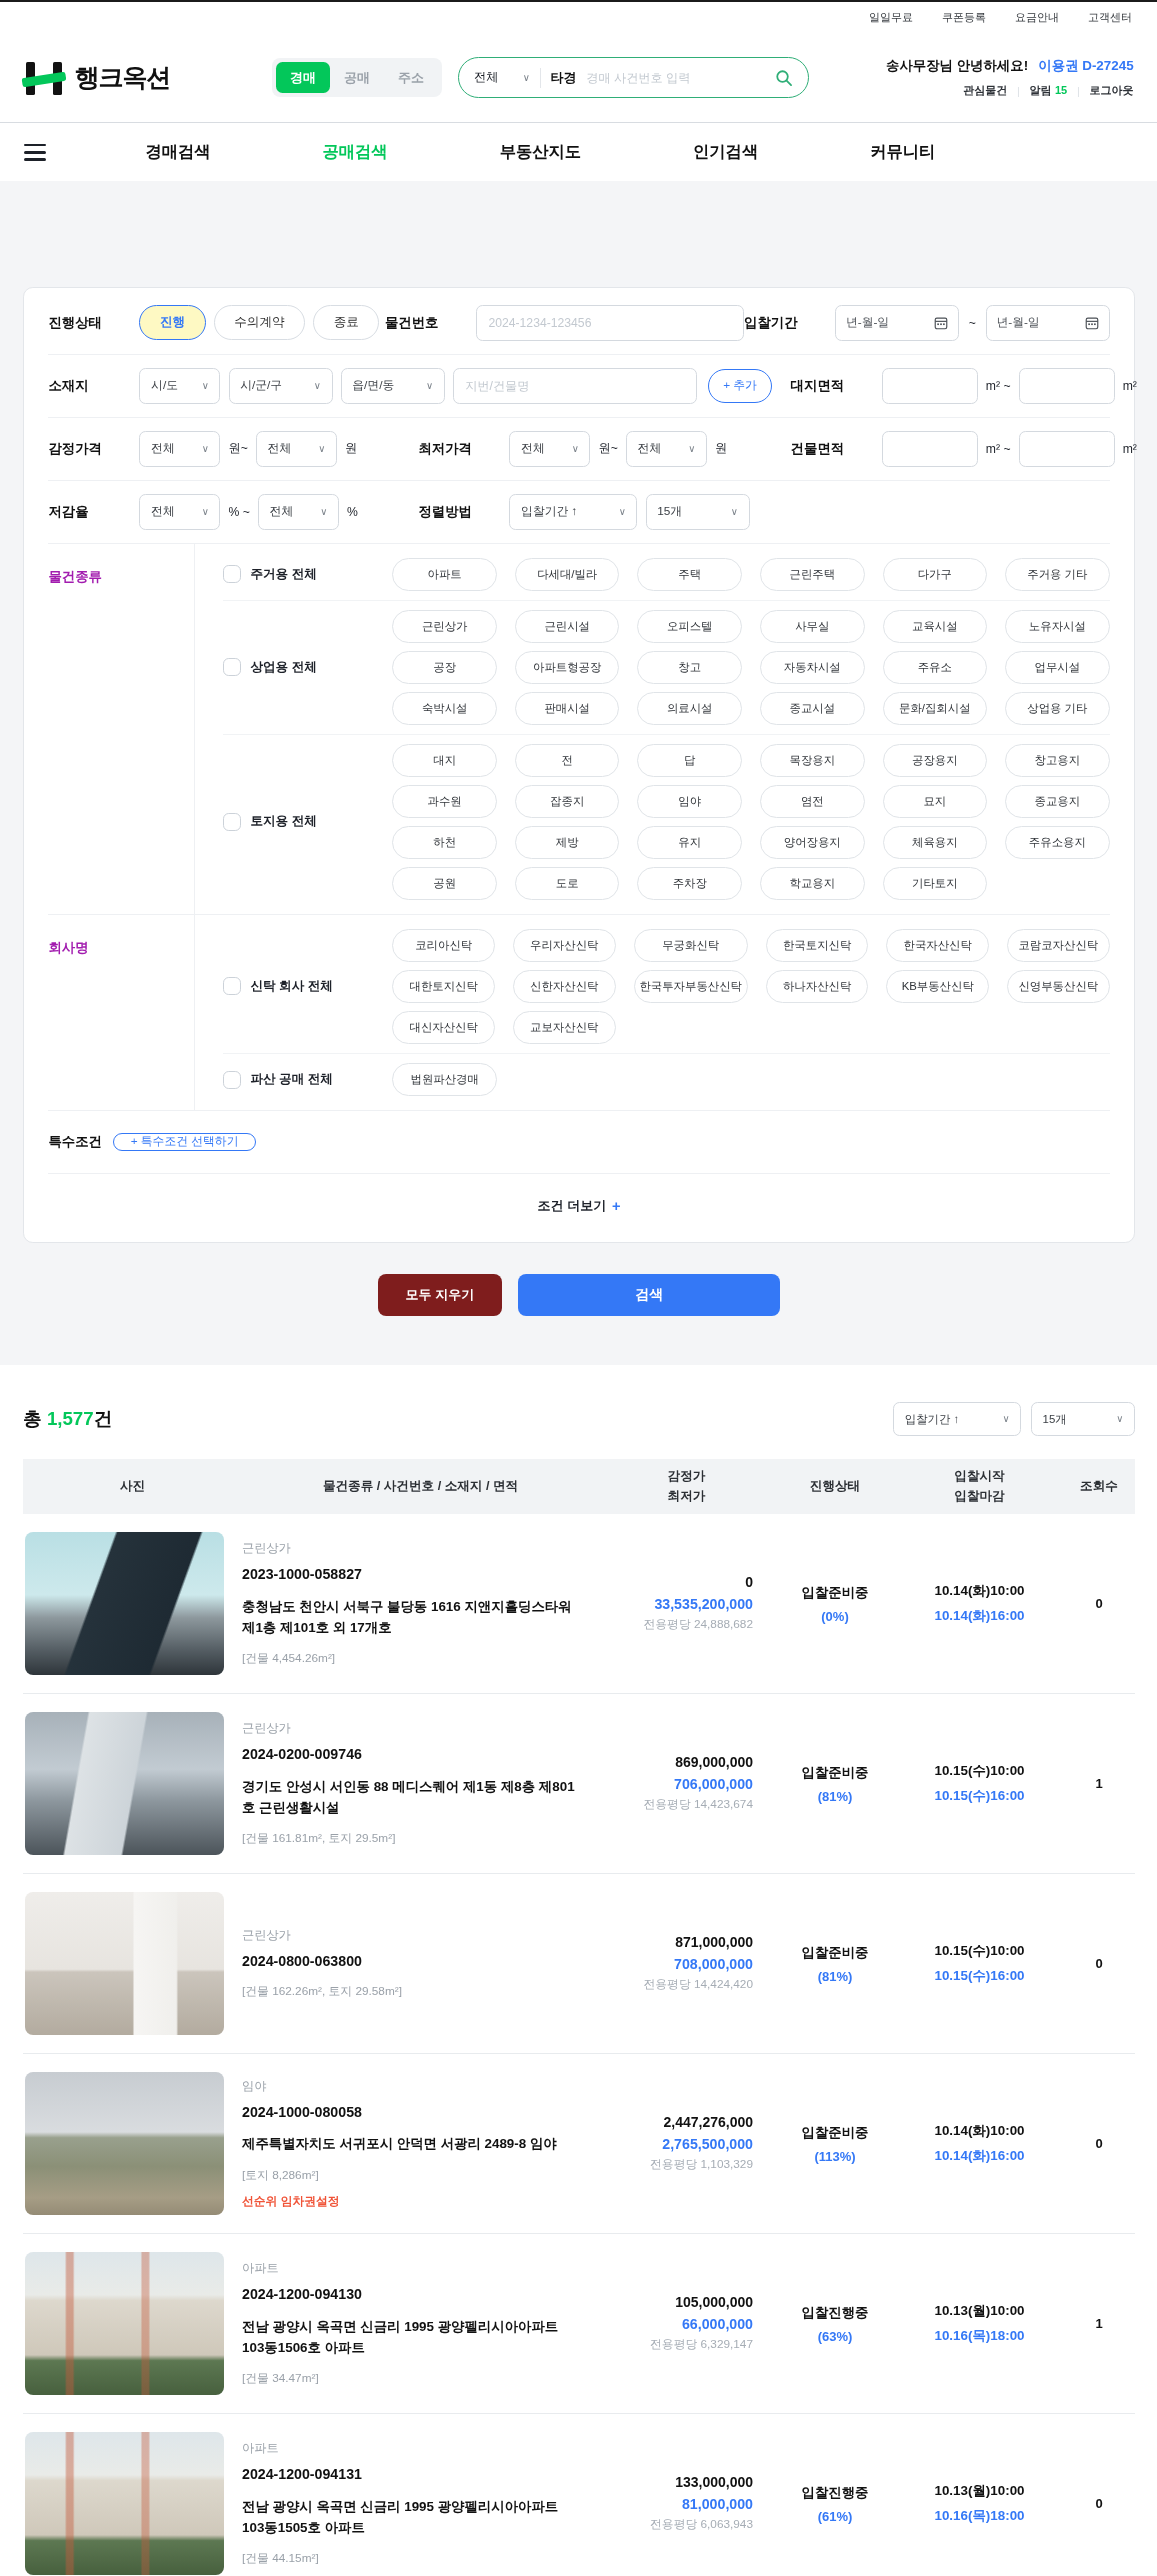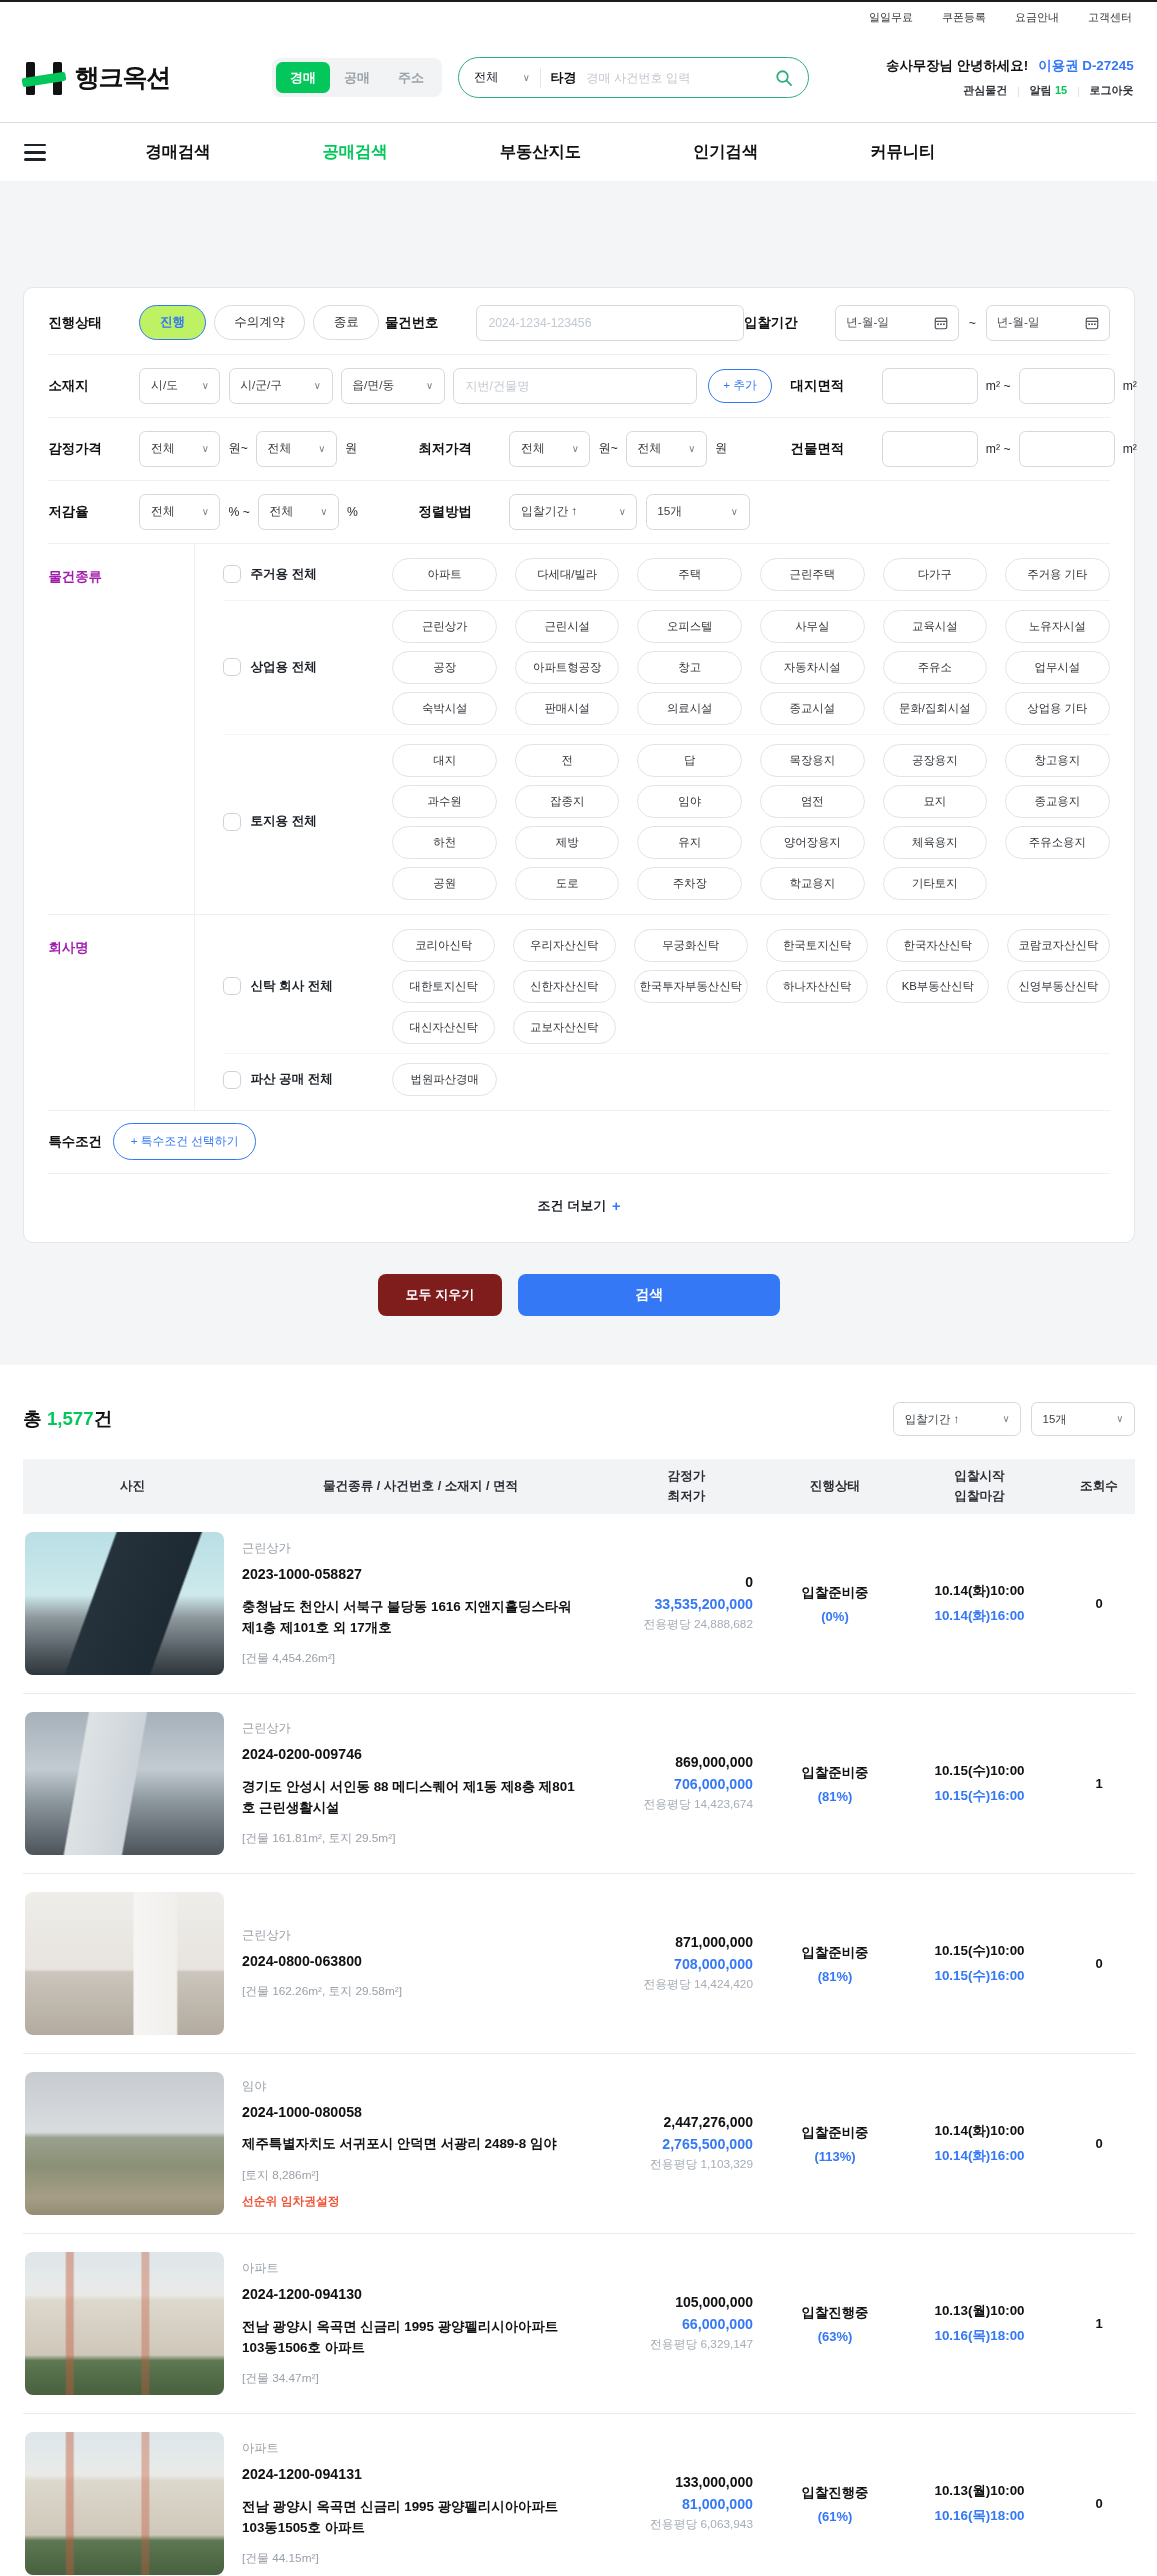--- a/index.html
+++ b/index.html
@@ -49,21 +49,21 @@
   .content { background: #f4f5f7; padding: 106px 23px 49px; }
   .panel { background: #fff; border: 0.8px solid #e3e6ea; border-radius: 9.8px; padding: 3.3px 24.4px; }
 
   .frow { display: flex; align-items: center; min-height: 63px; border-bottom: 0.8px solid #eef0f3; padding: 12.2px 0; }
   .flabel { font-weight: 800; font-size: 13.4px; color: #111; min-width: 83px; }
   .fgroup { display: flex; align-items: center; gap: 8.1px; }
   .w455 { width: 370px; }
   .right-area { margin-left: auto; width: 319px; }
 
   .pill-toggle { padding: 8.1px 19.5px; border: 0.8px solid #d8dde3; border-radius: 19.5px; font-size: 12.6px; color: #333; background: #fff; cursor: pointer; }
-  .pill-toggle.active { color: #3478f6; border-color: #3478f6; background: #bef264; font-weight: 800; }
+  .pill-toggle.active { color: #3478f6; border-color: #3478f6; background: #fef9c3; font-weight: 800; }
 
   .input { height: 36px; border: 0.8px solid #d4d9df; border-radius: 6.5px; padding: 0 11.4px; font-size: 12.2px; color: #333; background: #fff; outline: none; }
   .item-no-input { width: 268px; }
   .loc-input { width: 244px; }
   .area-input { width: 96px; }
   .date-box { width: 124px; height: 36px; border: 0.8px solid #d4d9df; border-radius: 6.5px; display: flex; align-items: center; justify-content: space-between; padding: 0 9.8px; font-size: 11.8px; color: #4a4f55; cursor: pointer; background: #fff; }
   .select { height: 36px; border: 0.8px solid #d4d9df; border-radius: 6.5px; padding: 0 10.6px; display: flex; align-items: center; justify-content: space-between; gap: 13px; font-size: 11.8px; color: #3c4046; background: #fff; cursor: pointer; }
   .sel-sm { min-width: 81px; }
   .sel-md { min-width: 104px; }
   .sel-lg { min-width: 128px; }
@@ -74,21 +74,21 @@
   .cat-section { display: flex; border-bottom: 0.8px solid #eef0f3; }
   .cat-label { width: 146px; padding-top: 24.4px; font-weight: 800; font-size: 13.4px; color: #a21caf; }
   .cat-body { flex: 1; border-left: 0.8px solid #eef0f3; padding: 4.9px 0 4.9px 28px; }
   .cat-group { display: flex; align-items: center; padding: 9px 0; }
   .cat-group + .cat-group { border-top: 0.8px solid #f1f3f5; }
   .check-col { width: 169px; display: flex; align-items: center; gap: 9px; font-size: 12.6px; font-weight: 700; color: #1d2129; flex: none; }
   .checkbox { width: 18px; height: 18px; border: 1.2px solid #ccd2d9; border-radius: 5.7px; background: #fff; cursor: pointer; flex: none; }
   .pill-grid { flex: 1; display: grid; grid-template-columns: repeat(6, 1fr); gap: 8.1px 18px; }
   .pill { height: 33px; display: flex; align-items: center; justify-content: center; border: 0.8px solid #e0e4e8; border-radius: 17px; font-size: 11.4px; color: #2f3338; background: #fff; cursor: pointer; white-space: nowrap; padding: 0 4.9px; }
 
-  .special-btn { height: 37px; padding: 0 16.3px; border: 0.8px solid #3478f6; color: #3478f6; border-radius: 18.7px; background: #fff; font-size: 11.8px; cursor: pointer; }
+  .special-btn { height: 18px; padding: 0 16.3px; border: 0.8px solid #3478f6; color: #3478f6; border-radius: 18.7px; background: #fff; font-size: 11.8px; cursor: pointer; }
   .more-row { display: flex; justify-content: center; align-items: center; height: 65px; gap: 5.7px; font-size: 13px; font-weight: 700; color: #1d2129; cursor: pointer; }
   .more-plus { color: #3478f6; font-weight: 800; font-size: 14.6px; }
 
   .actions { display: flex; justify-content: center; gap: 16.3px; margin-top: 31px; }
   .btn-clear { width: 124px; height: 42px; background: #7f1d1d; color: #fff; border: 0; border-radius: 8.1px; font-size: 13px; font-weight: 600; cursor: pointer; }
   .btn-search { width: 262px; height: 42px; background: #3478f6; color: #fff; border: 0; border-radius: 8.1px; font-size: 14px; font-weight: 700; cursor: pointer; }
 
   .results { background: #fff; padding: 37px 23px 29px; }
   .results-head { display: flex; align-items: center; margin-bottom: 23px; }
   .total { font-size: 18.7px; font-weight: 800; color: #111; }

